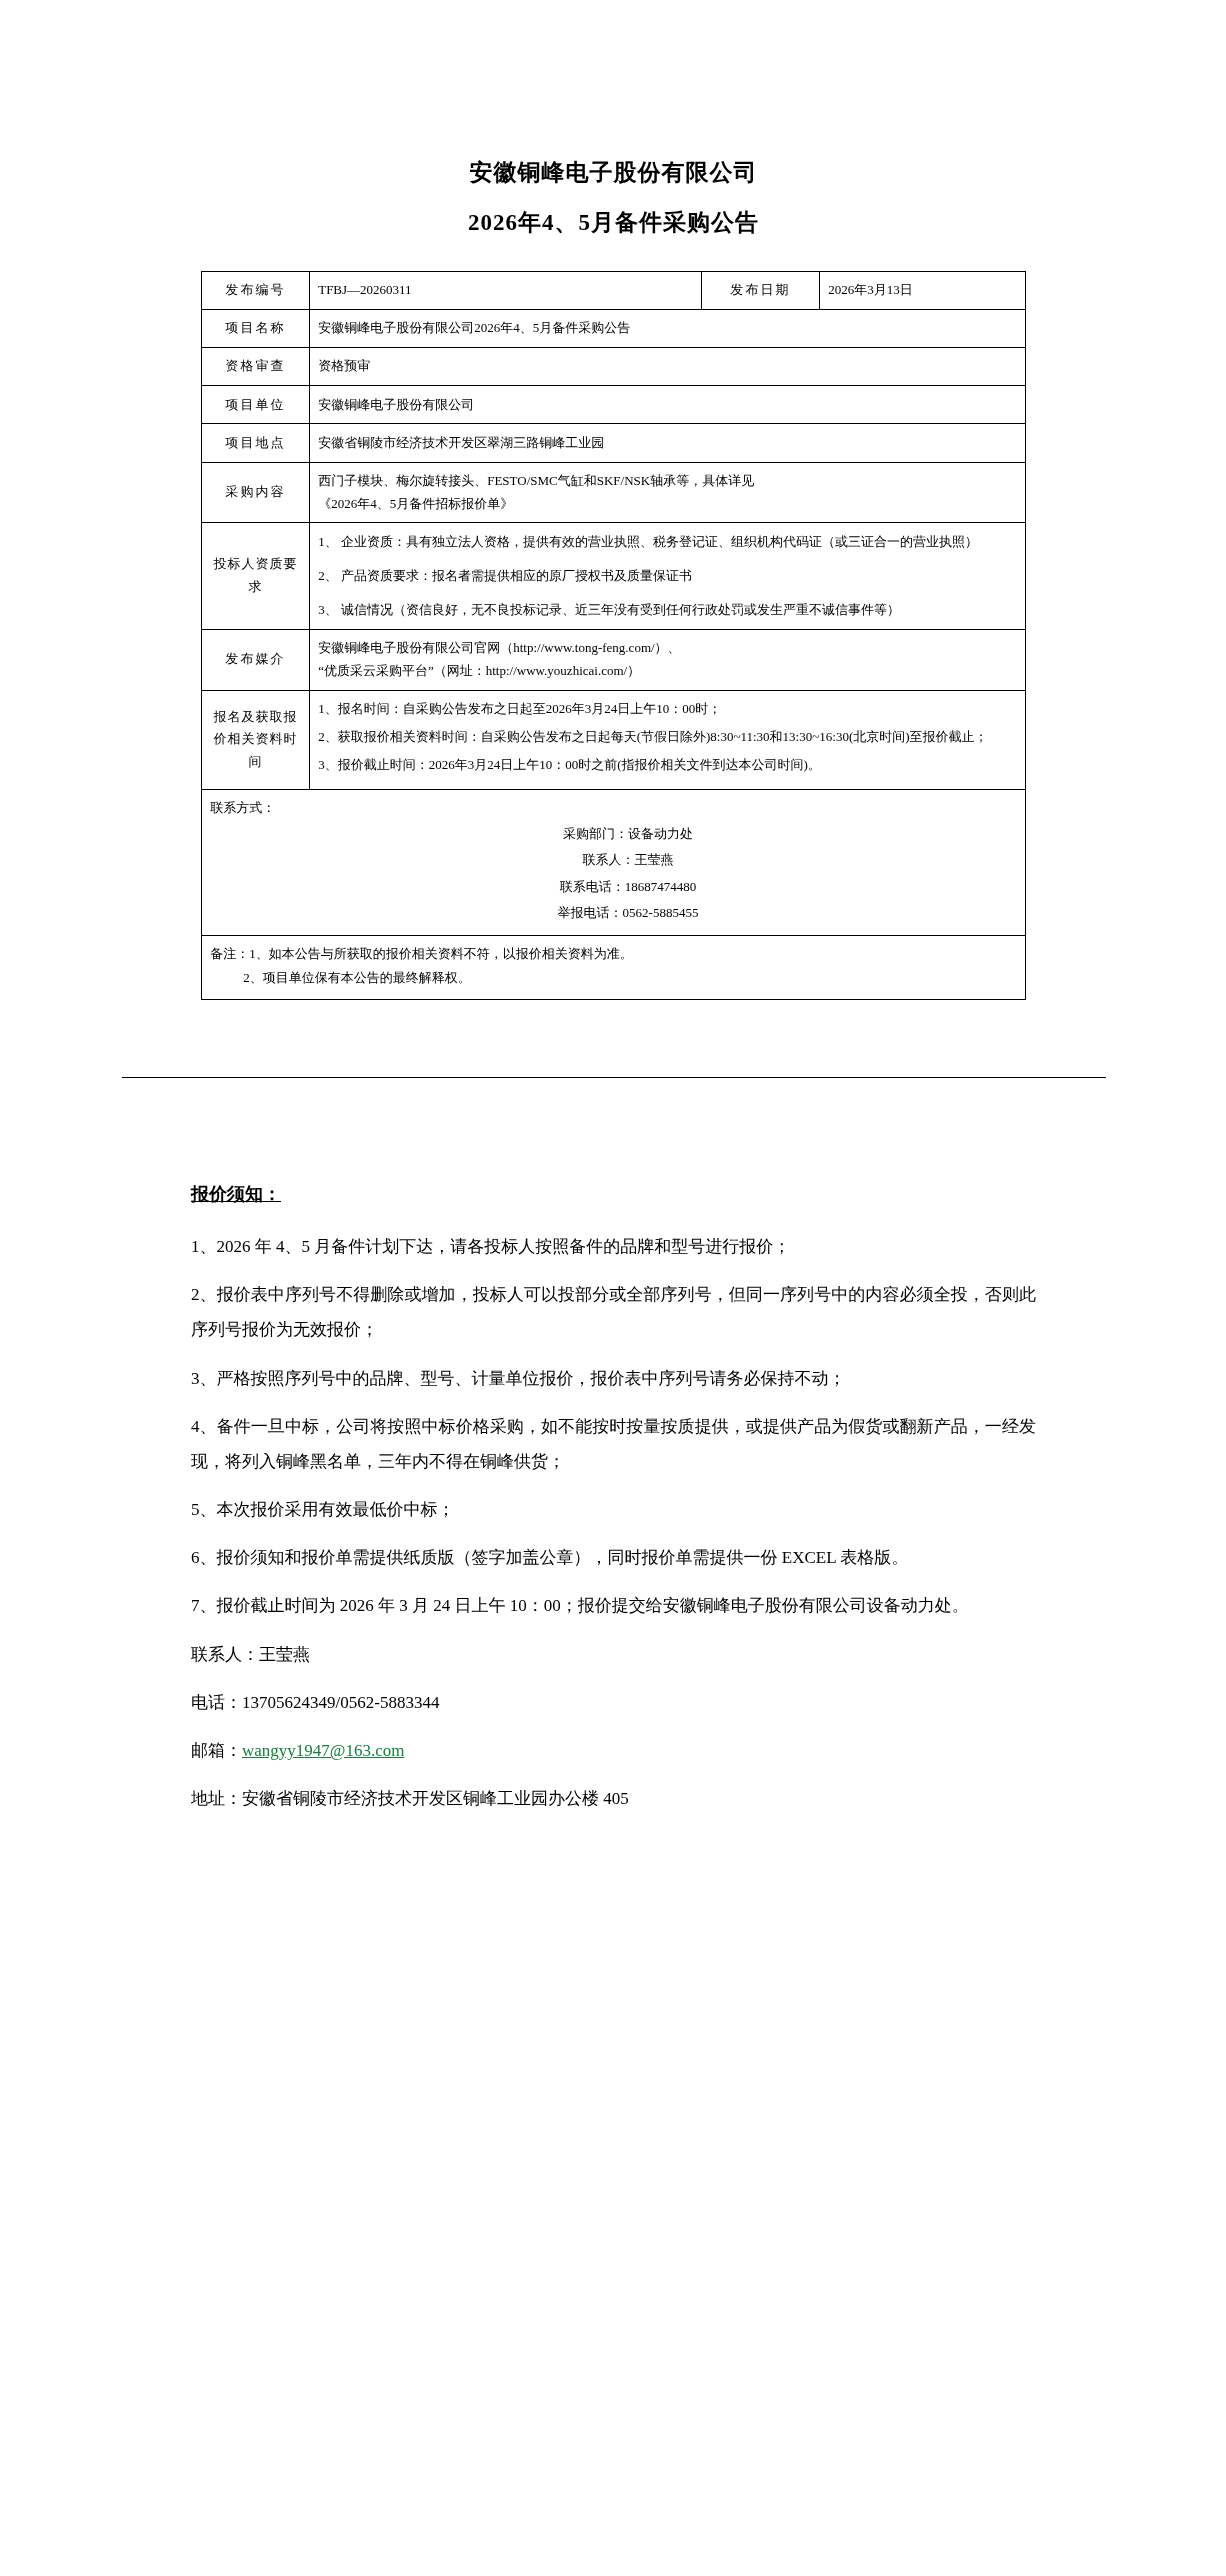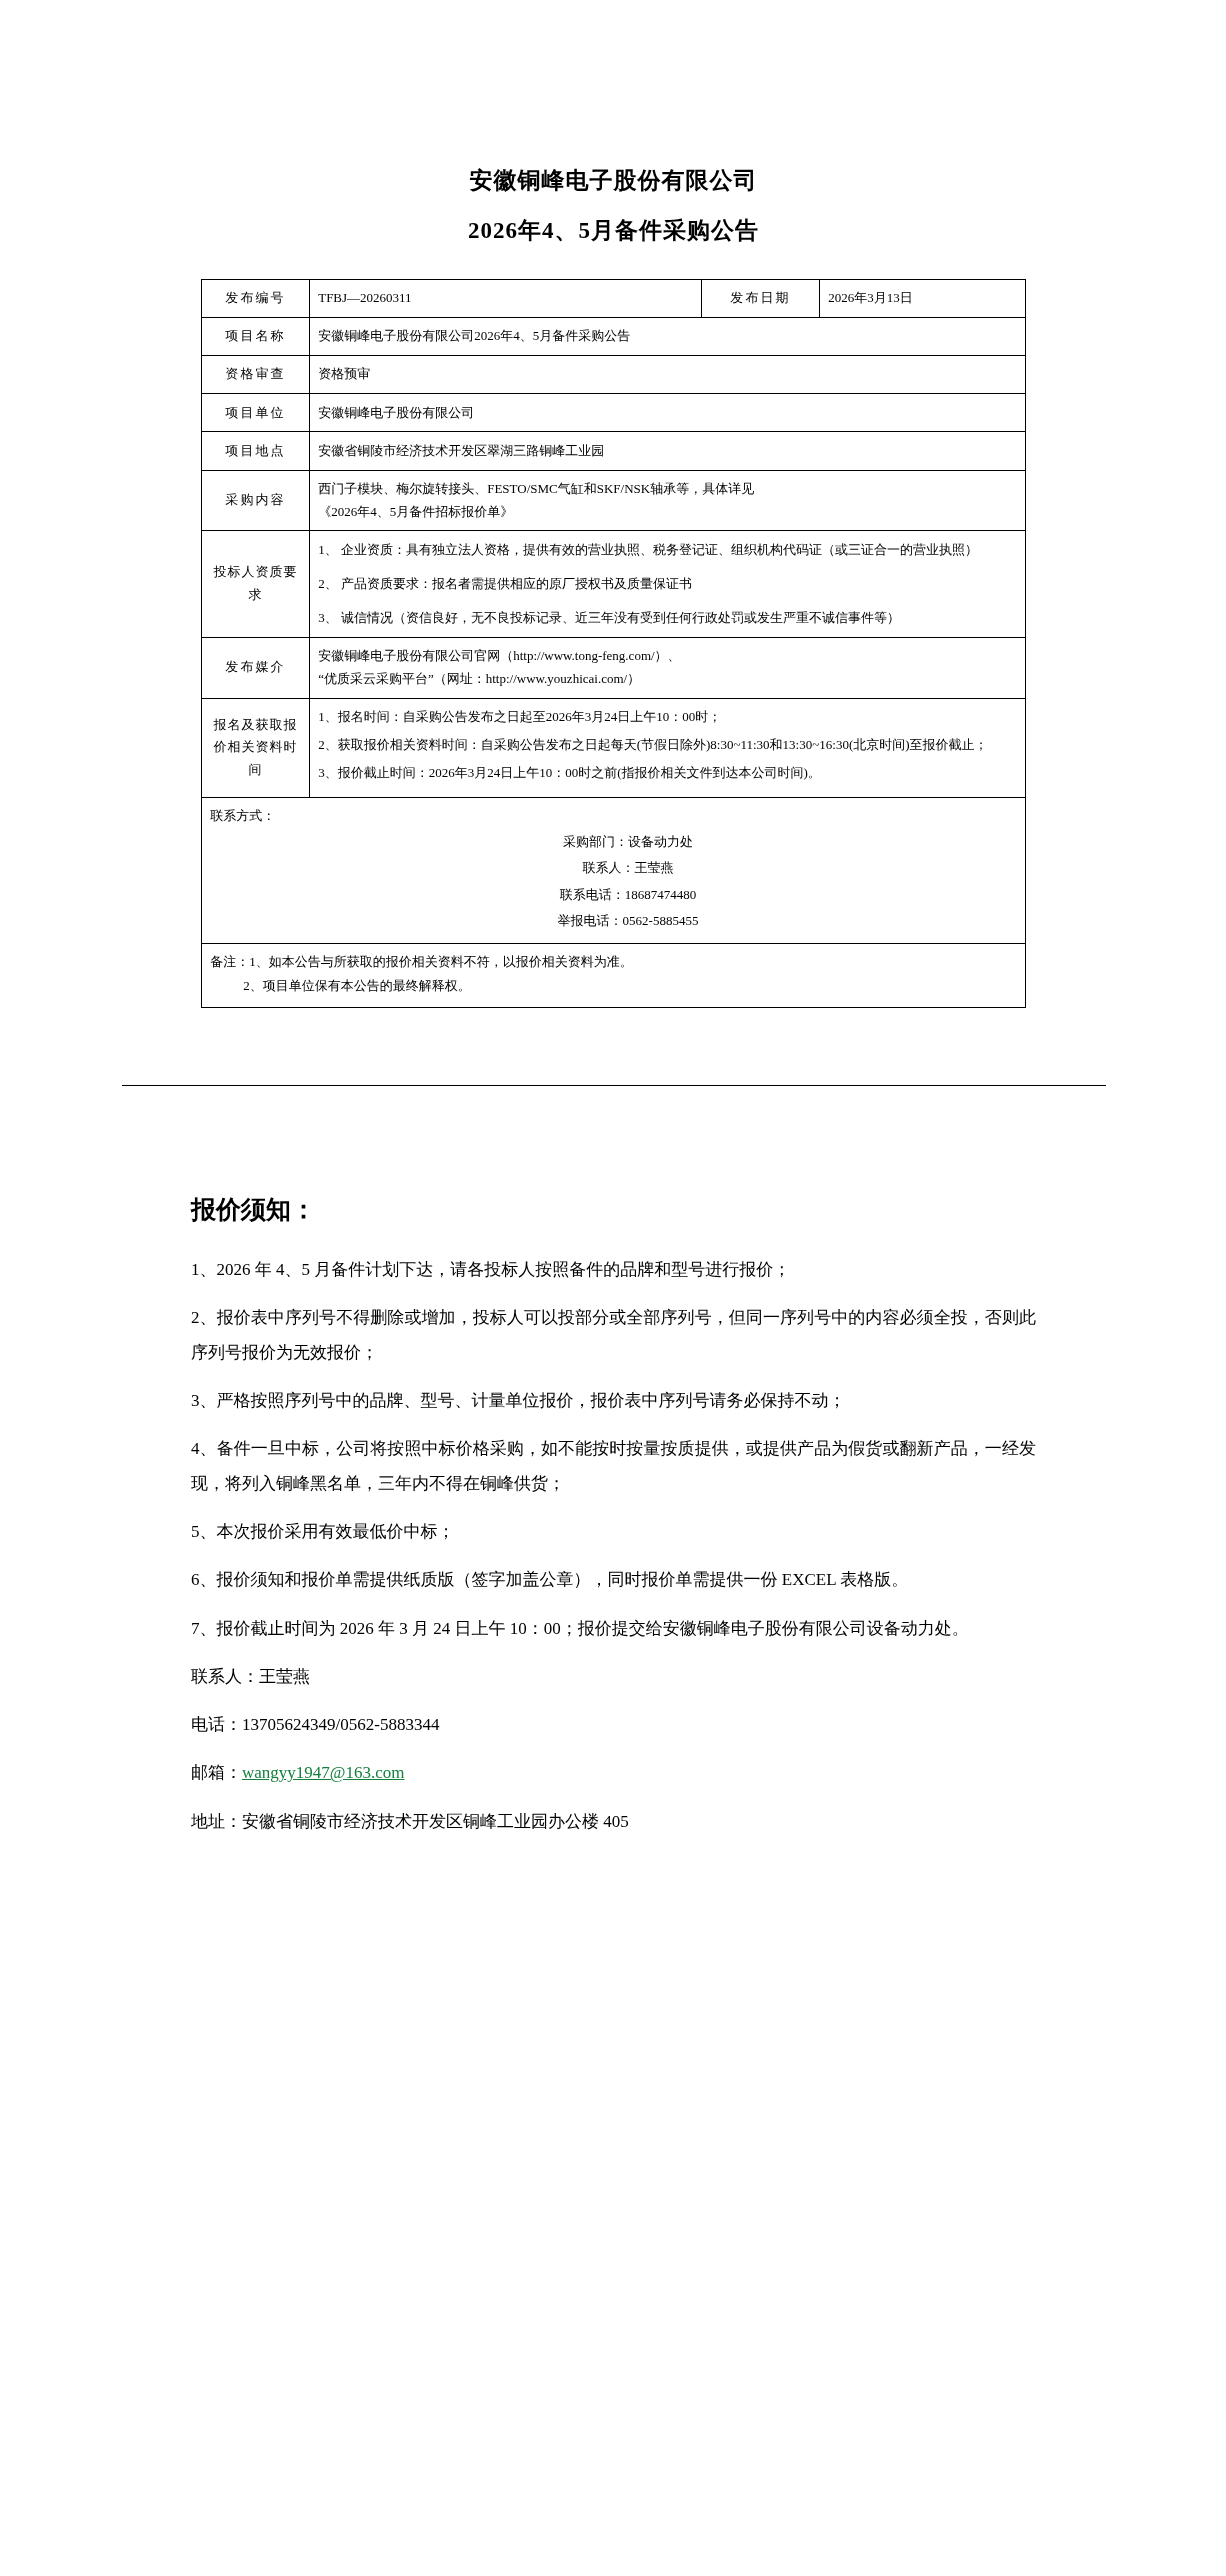--- a/index.html
+++ b/index.html
@@ -15,21 +15,21 @@
   .page {
     width: 1227px;
     min-height: 3425px;
     position: relative;
     background: #ffffff;
     box-sizing: border-box;
     padding: 0;
   }
   .doc-wrap {
     width: 1010px;
-    margin: 8px auto;
+    margin: 0 auto;
     padding-top: 155px;
   }
   .title-block {
     text-align: center;
   }
   .title-main {
     font-size: 23px;
     font-weight: bold;
     letter-spacing: 1px;
     line-height: 1.6;
@@ -109,23 +109,24 @@
   }
   .notes {
     width: 845px;
     margin: 0 auto;
     padding-top: 98px;
     font-size: 17px;
     line-height: 2.05;
     font-family: "Liberation Serif", "DejaVu Serif", serif;
   }
   .notes-title {
-    font-size: 25px;
+    font-size: 18px;
     font-weight: bold;
     margin-bottom: 17.5px;
+    text-decoration: underline;
   }
   .notes p {
     margin: 0 0 13.4px 0;
     text-align: justify;
   }
   .link {
     color: #15803d;
     text-decoration: underline;
   }
 </style>

